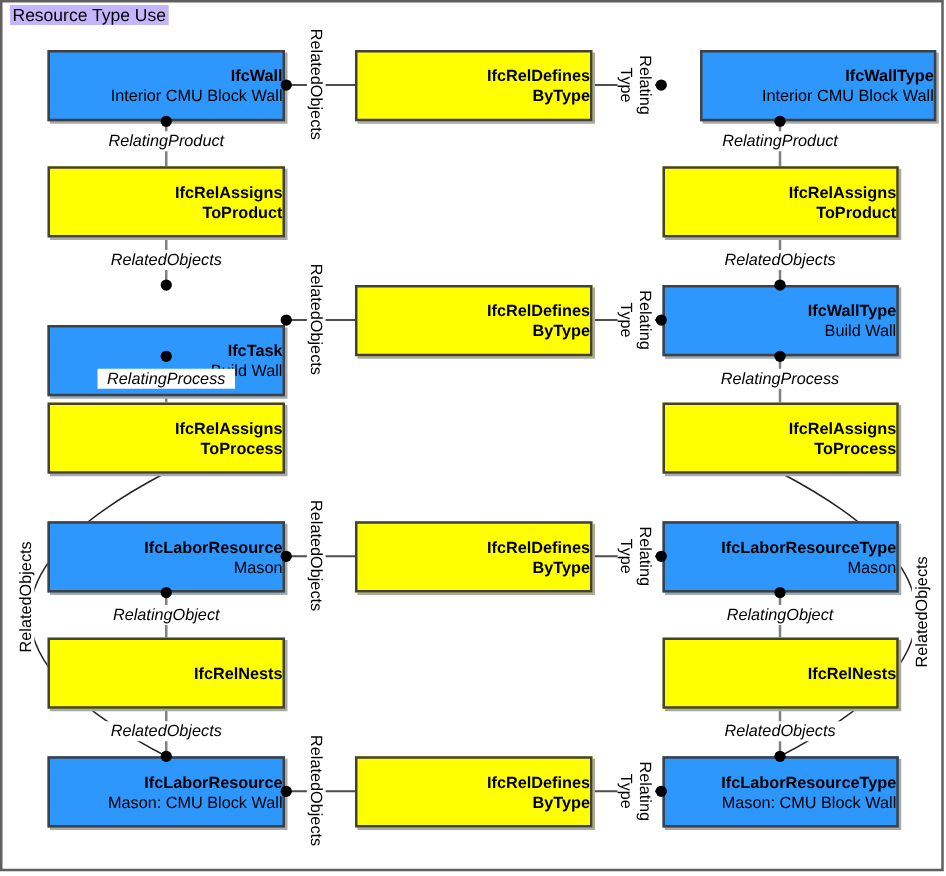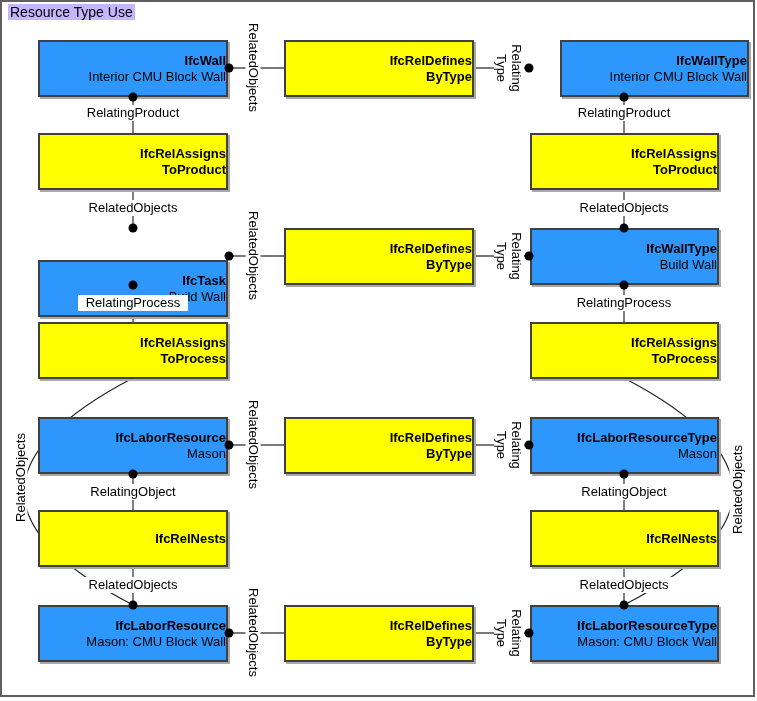--- a/index.html
+++ b/index.html
@@ -20,21 +20,21 @@
     display:flex; flex-direction:column; align-items:flex-end; justify-content:center;
     text-align:center; font-size:13px; line-height:16px; z-index:1;
   }
   .box.blue{background:#2E97FE;}
   .box.yellow{background:#FFFF00;}
   .box .t{font-weight:bold;}
   .lbl{
     position:absolute; background:#ffffff; font-size:13px; line-height:15px;
     text-align:center; white-space:nowrap; z-index:2;
   }
-  .lbl.h{width:110px; height:16px;}
+  .lbl.h{width:110px; height:16px;font-style:italic;}
   .lbl.v{width:92px; height:15px; transform:rotate(90deg); transform-origin:center;}
   .lbl.v2{width:52px; height:30px; transform:rotate(90deg); transform-origin:center; line-height:15px;}
   .lbl.vn{width:92px; height:15px; transform:rotate(-90deg); transform-origin:center;}
   svg.layer{position:absolute; left:0; top:0; z-index:1; pointer-events:none;}
   svg.under{z-index:0;}
   svg.over{z-index:3;}
 </style>
 </head>
 <body>
 

